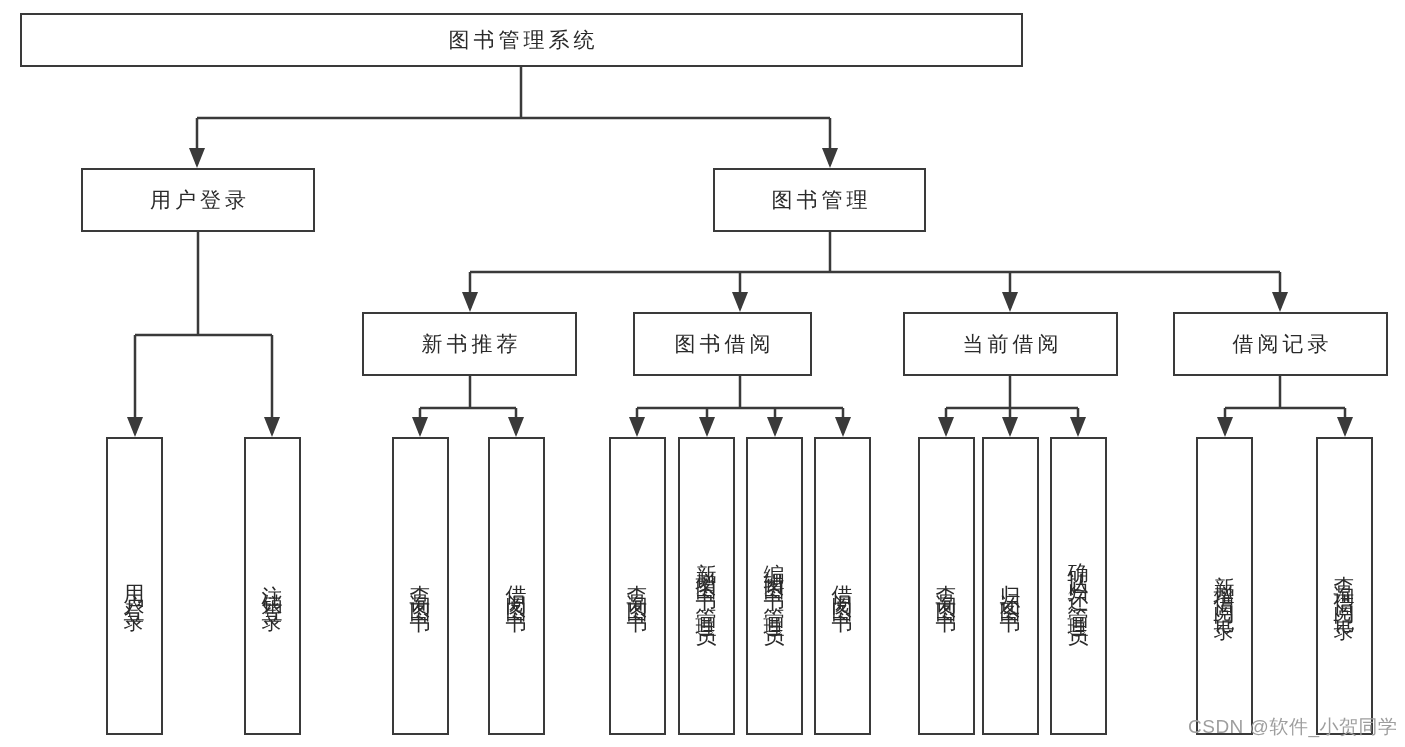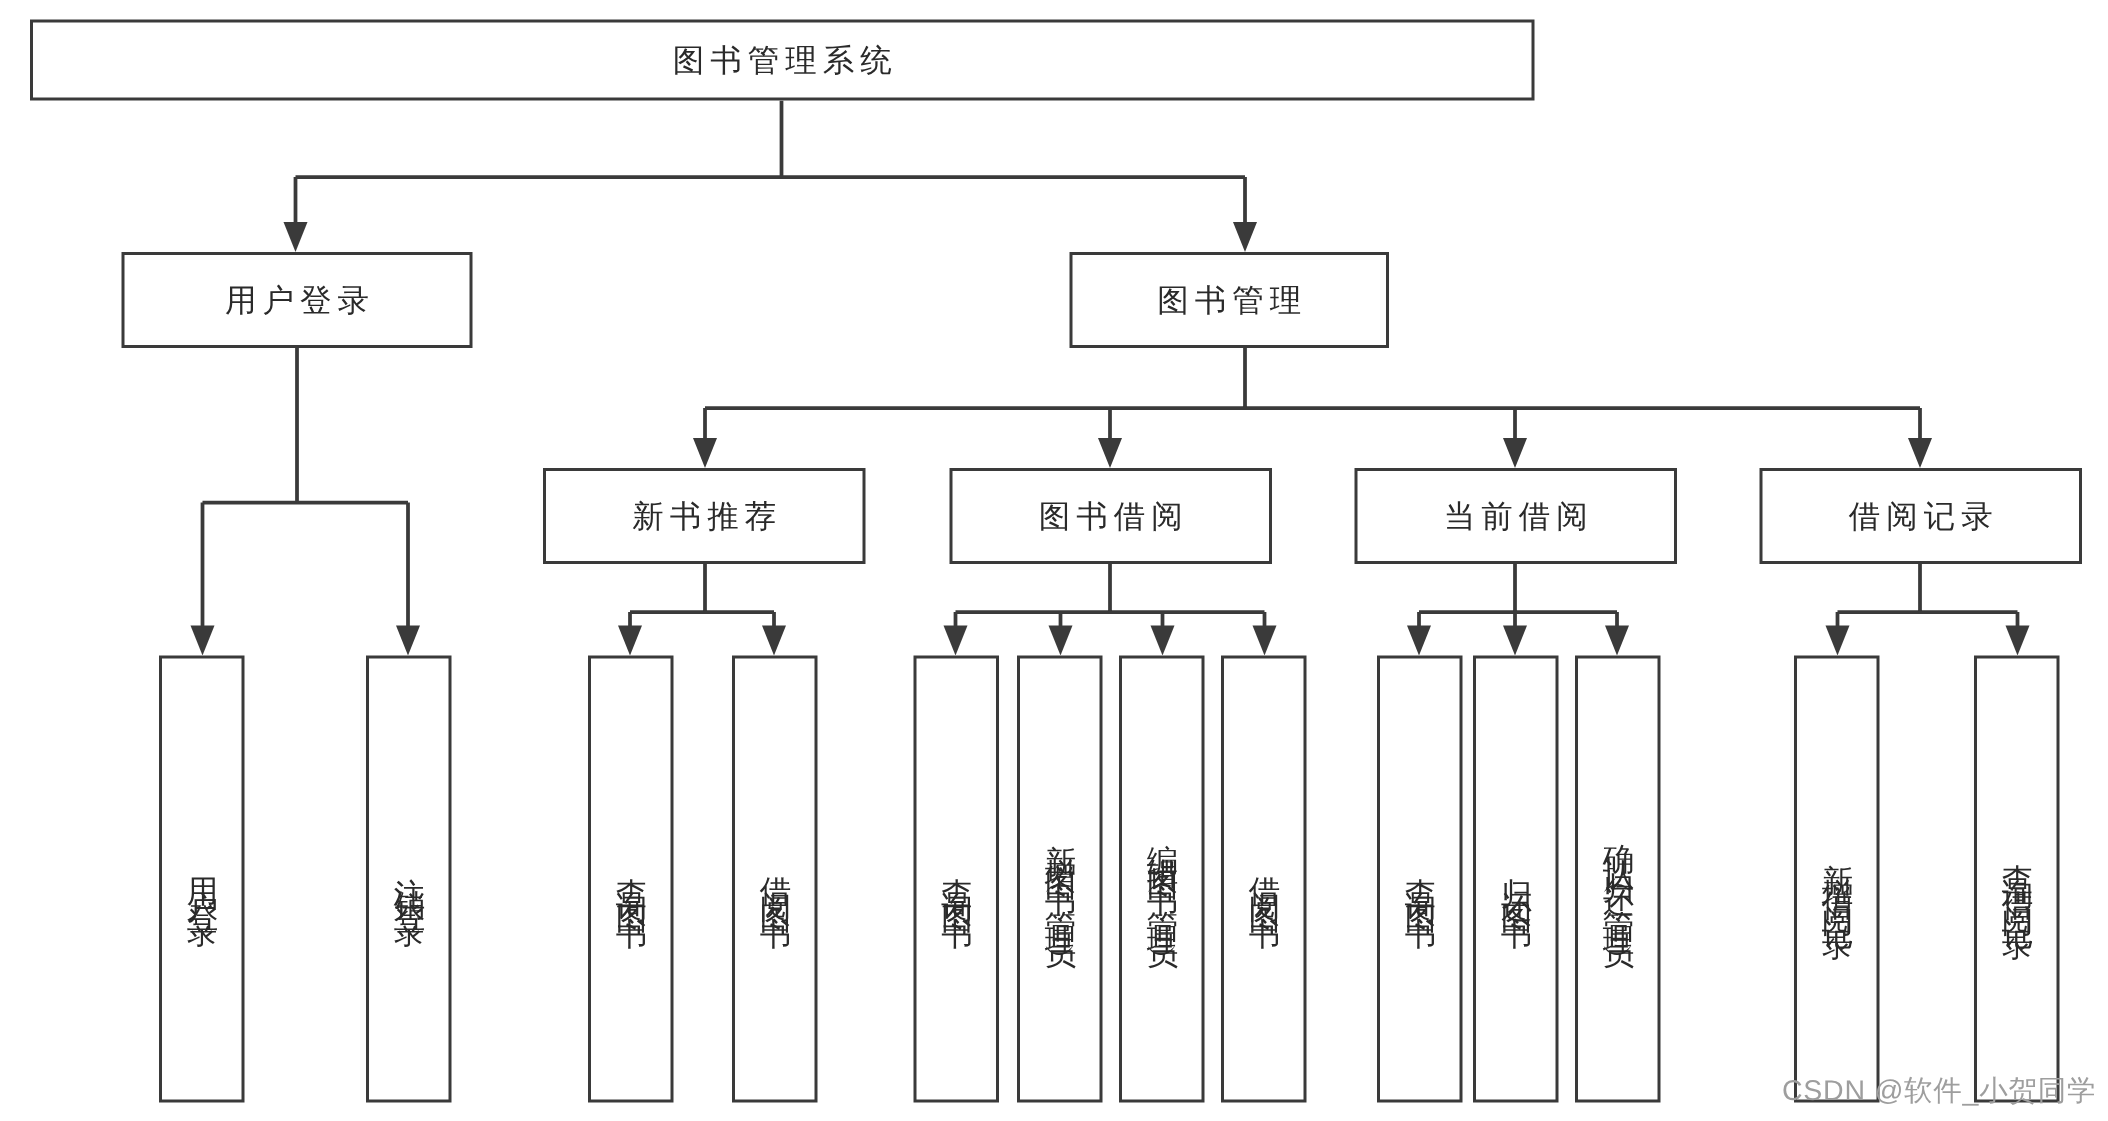--- a/index.html
+++ b/index.html
@@ -97,21 +97,21 @@
   <div class="node h" style="left:81px; top:168px; width:234px; height:64px;">
     <span class="lbl">用户登录</span>
   </div>
   <div class="node h" style="left:713px; top:168px; width:213px; height:64px;">
     <span class="lbl">图书管理</span>
   </div>
 
   <div class="node h" style="left:362px; top:312px; width:215px; height:64px;">
     <span class="lbl">新书推荐</span>
   </div>
-  <div class="node h" style="left:633px; top:312px; width:215px; height:64px;">
+  <div class="node h" style="left:633px; top:312px; width:179px; height:64px;">
     <span class="lbl">图书借阅</span>
   </div>
   <div class="node h" style="left:1173px; top:312px; width:215px; height:64px;">
     <span class="lbl">借阅记录</span>
   </div>
   <div class="node h" style="left:903px; top:312px; width:215px; height:64px;">
     <span class="lbl">当前借阅</span>
   </div>
 
   <div class="node leaf" style="left:106px; top:437px; width:57px; height:298px;">

